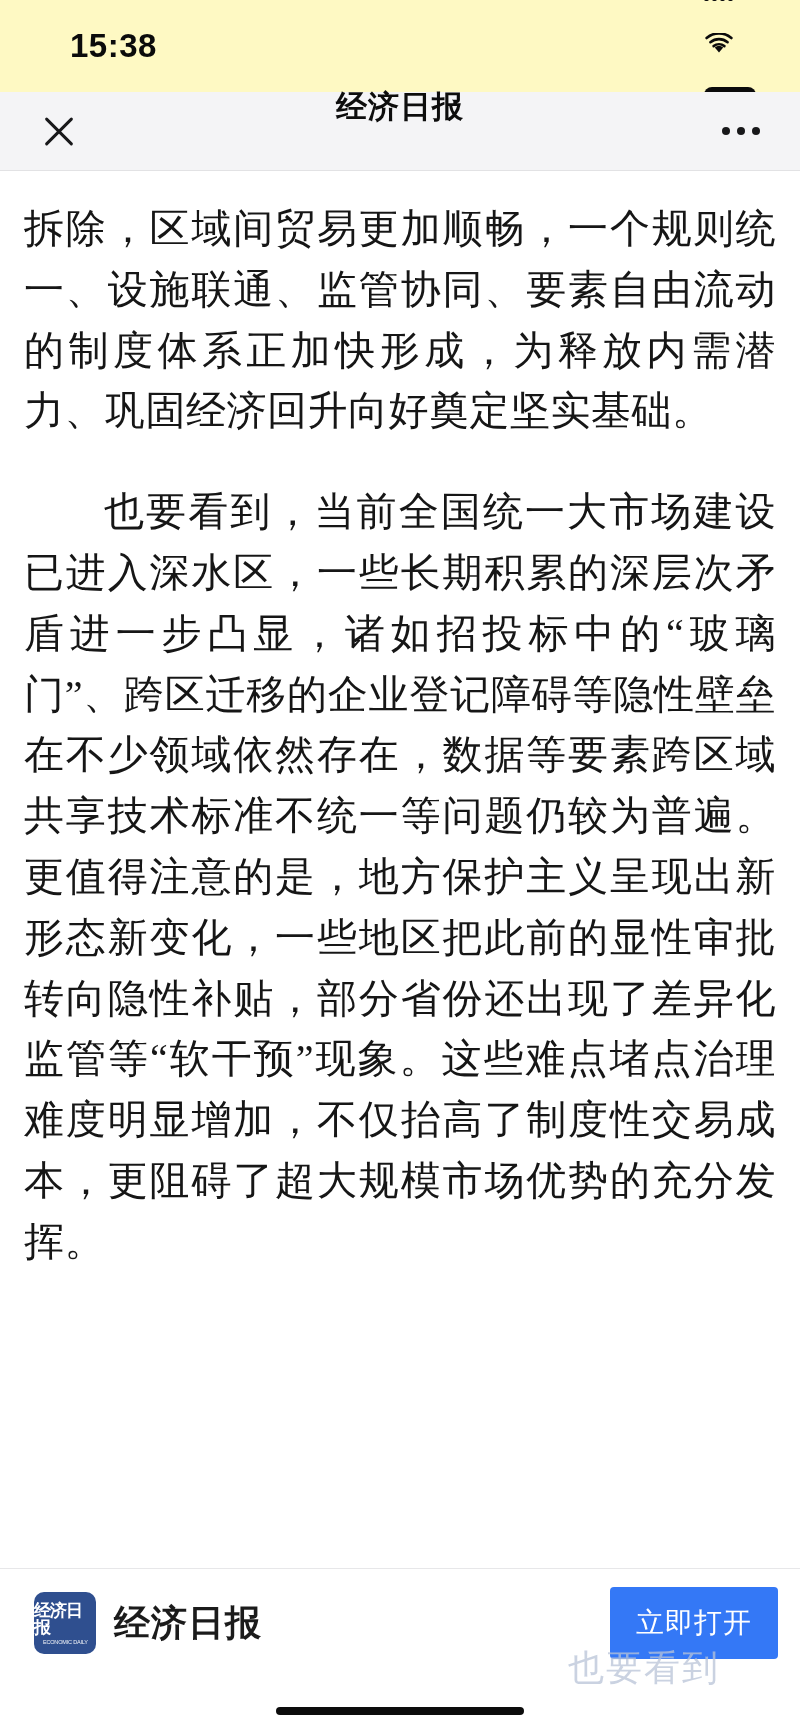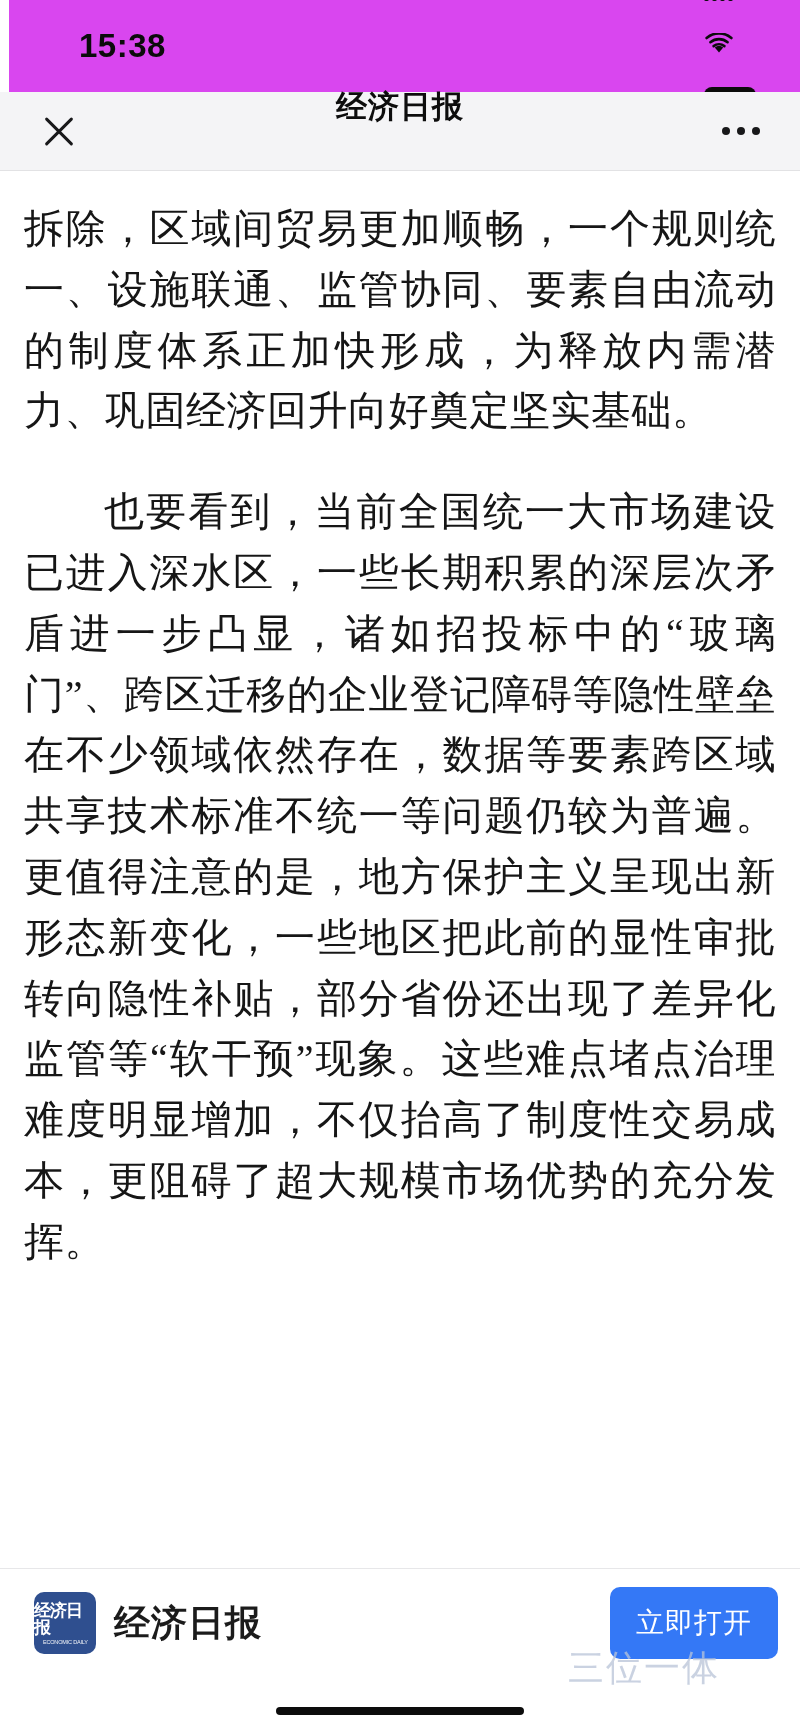--- a/index.html
+++ b/index.html
@@ -12,27 +12,26 @@
     height: 1731px;
     font-family: "Liberation Sans", sans-serif;
     color: #1a1a1a;
     overflow: hidden;
     position: relative;
   }
 
   
   .status-bar {
     height: 92px;
-    background: #d946ef;
+    background: #fef9c3;
     display: flex;
     align-items: center;
     justify-content: space-between;
     padding: 0 44px 0 70px;
     box-sizing: border-box;
-    margin-left: 9px;
   }
   .status-time {
     font-size: 33px;
     font-weight: 600;
     letter-spacing: 0.5px;
     color: #0b0b0b;
   }
   .status-icons {
     display: flex;
     align-items: flex-start;
@@ -228,21 +227,21 @@
     margin-left: 18px;
     letter-spacing: 1px;
     flex: 1 1 auto;
   }
   .open-button {
     flex: 0 0 auto;
     background: #3478f6;
     color: #ffffff;
     font-size: 28px;
     font-weight: 500;
-    border-radius: 10px;
+    border-radius: 4px;
     padding: 17px 26px;
     letter-spacing: 1px;
     border: none;
     font-family: "Liberation Sans", sans-serif;
   }
   .watermark {
     position: absolute;
     right: 80px;
     bottom: 38px;
     font-family: "Liberation Serif", serif;
@@ -311,15 +310,15 @@
 
 <div class="bottom-bar">
   <div class="bottom-inner">
     <div class="app-logo">
       <span class="zh">经济日报</span>
       <span class="en">ECONOMIC DAILY</span>
     </div>
     <div class="app-name">经济日报</div>
     <button class="open-button">立即打开</button>
   </div>
-  <div class="watermark">三位一体</div>
+  <div class="watermark">也要看到</div>
   <div class="home-indicator"></div>
 </div>
 
 </body></html>

